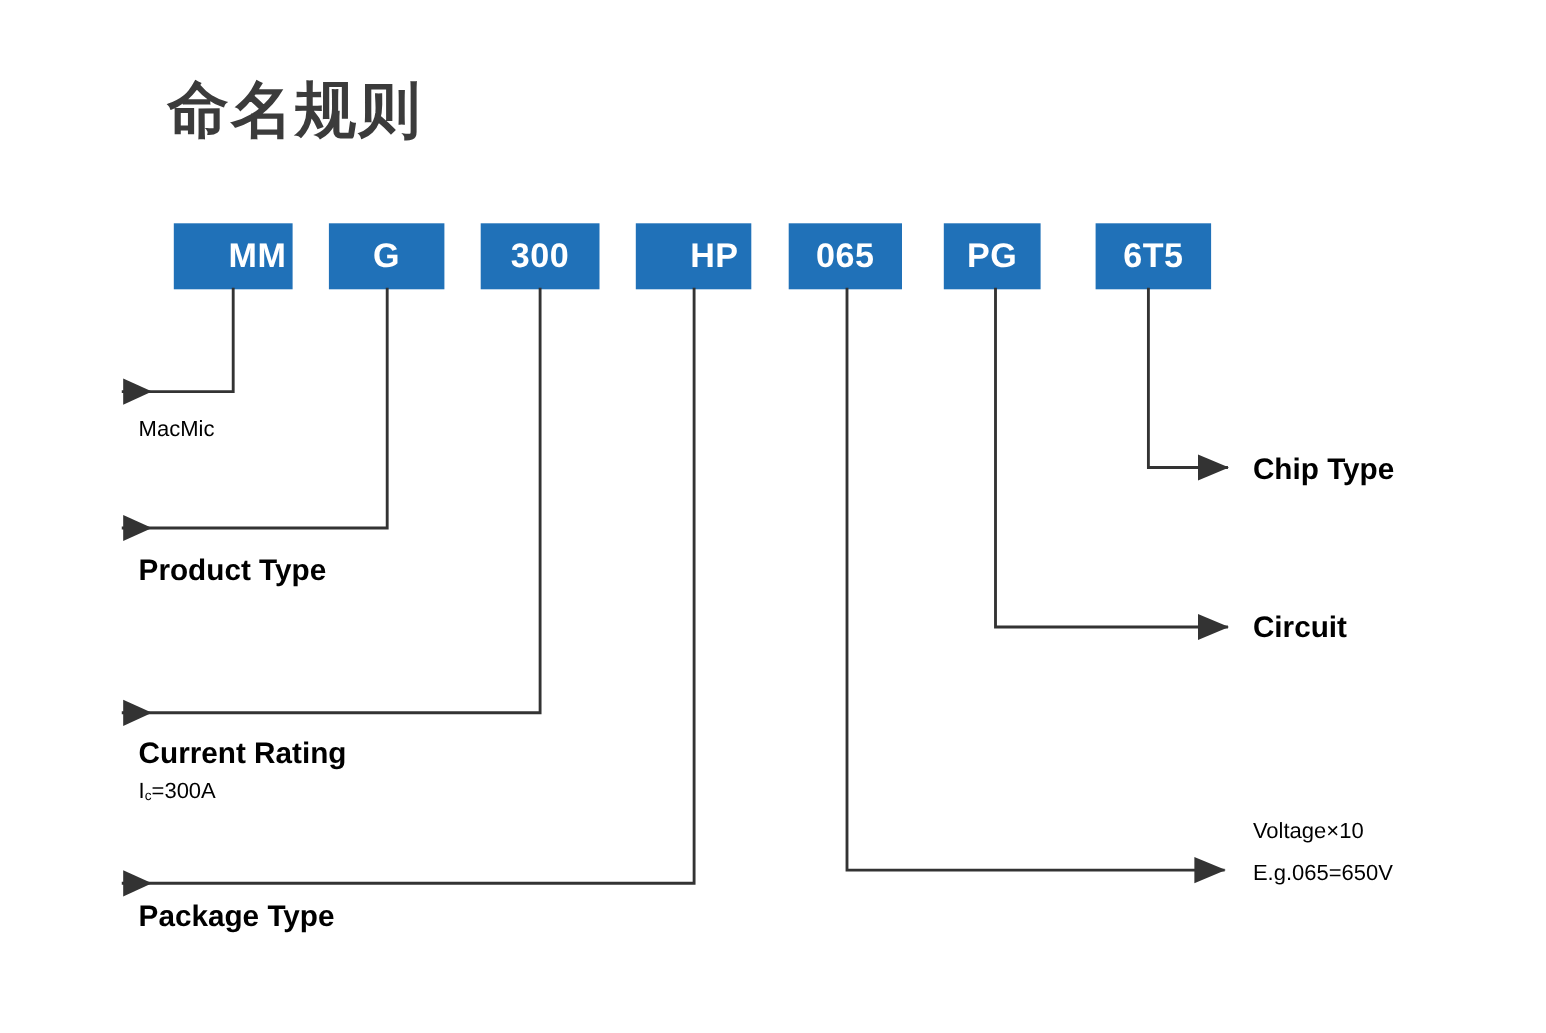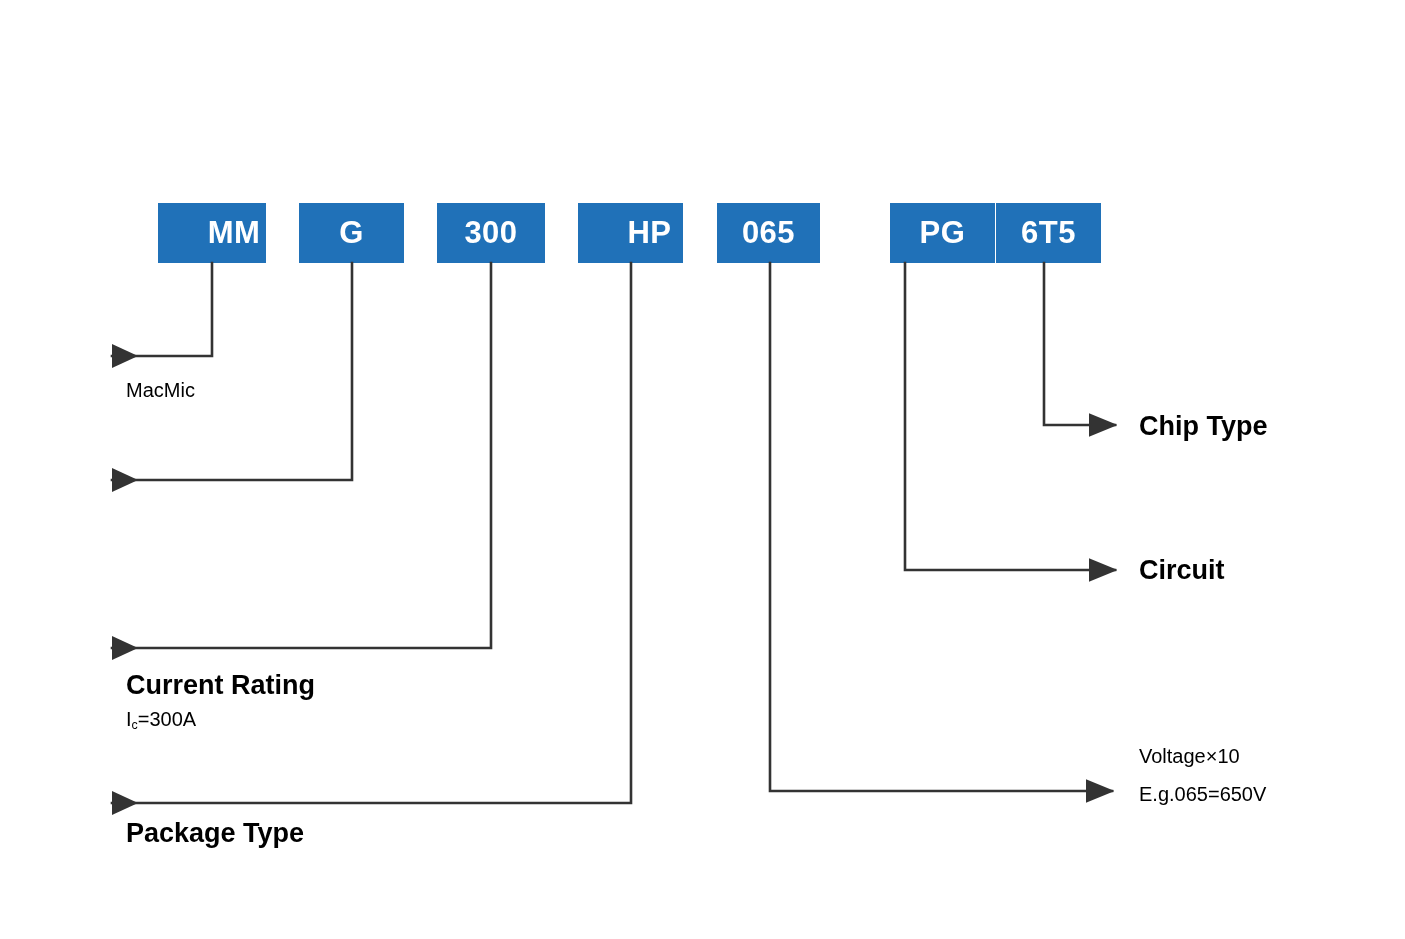--- a/index.html
+++ b/index.html
@@ -56,27 +56,28 @@
   }
   .lbl.bold{font-weight:700;font-size:27px;}
   .lbl.reg{font-weight:400;font-size:20px;}
   .sub{font-size:0.62em;vertical-align:-0.22em;}
 </style>
 </head>
 <body>
 
 <div id="stage">
 
+  <div class="title">命名规则</div>
 
   <div class="code-box" style="left:158px;width:108px;padding-left:44px;">MM</div>
   <div class="code-box" style="left:299px;width:105px;">G</div>
   <div class="code-box" style="left:437px;width:108px;">300</div>
   <div class="code-box" style="left:578px;width:105px;padding-left:38px;">HP</div>
   <div class="code-box" style="left:717px;width:103px;">065</div>
-  <div class="code-box" style="left:890px;width:105px;">PG</div>
+  <div class="code-box" style="left:858px;width:88px;">PG</div>
   <div class="code-box" style="left:996px;width:105px;">6T5</div>
 
   <svg id="wires" viewBox="0 0 1405 939">
     <defs>
       <marker id="arrL" viewBox="0 0 12 12" refX="11" refY="6" markerWidth="11" markerHeight="11" orient="auto-start-reverse">
         <path d="M 11 1 L 11 11 L 0 6 z" fill="#333333"></path>
       </marker>
       <marker id="arrR" viewBox="0 0 12 12" refX="11" refY="6" markerWidth="11" markerHeight="11" orient="auto">
         <path d="M 0 1 L 12 6 L 0 11 z" fill="#333333"></path>
       </marker>
@@ -95,20 +96,21 @@
       <path d="M 770 263 L 770 791 L 1112 791" marker-end="url(#arrR)"></path>
 
       <path d="M 905 263 L 905 570 L 1115 570" marker-end="url(#arrR)"></path>
 
       <path d="M 1044 263 L 1044 425 L 1115 425" marker-end="url(#arrR)"></path>
     </g>
   </svg>
 
   <div class="lbl reg" style="left:126px;top:379px;">MacMic</div>
 
+  <div class="lbl bold" style="left:126px;top:503px;">Product Type</div>
 
   <div class="lbl bold" style="left:126px;top:670px;">Current Rating</div>
   <div class="lbl reg" style="left:126px;top:708px;"><span>I</span><span class="sub">c</span><span>=300A</span></div>
 
   <div class="lbl bold" style="left:126px;top:818px;">Package Type</div>
 
   <div class="lbl bold" style="left:1139px;top:411px;">Chip Type</div>
 
   <div class="lbl bold" style="left:1139px;top:555px;">Circuit</div>
 

